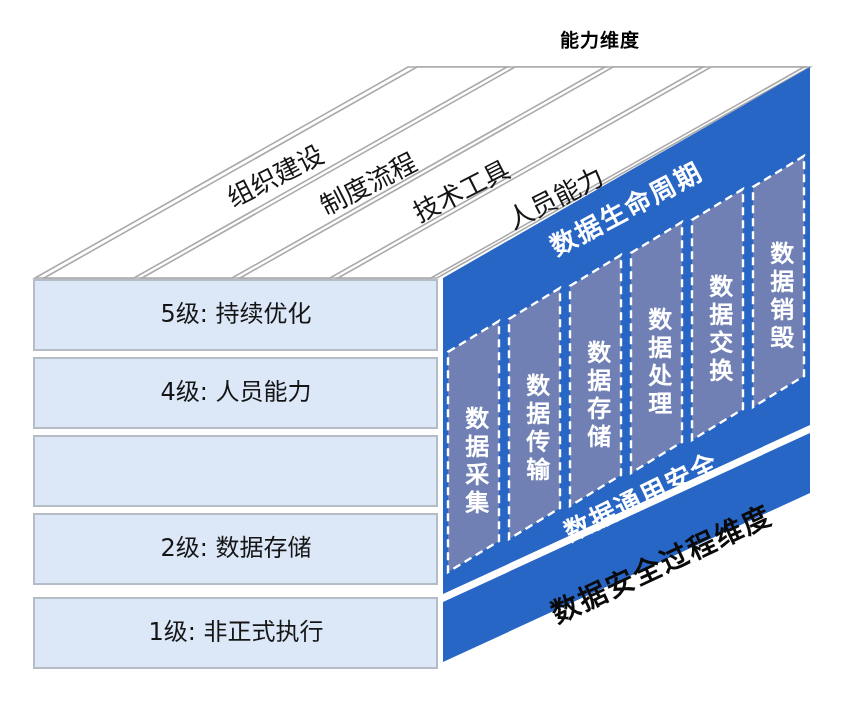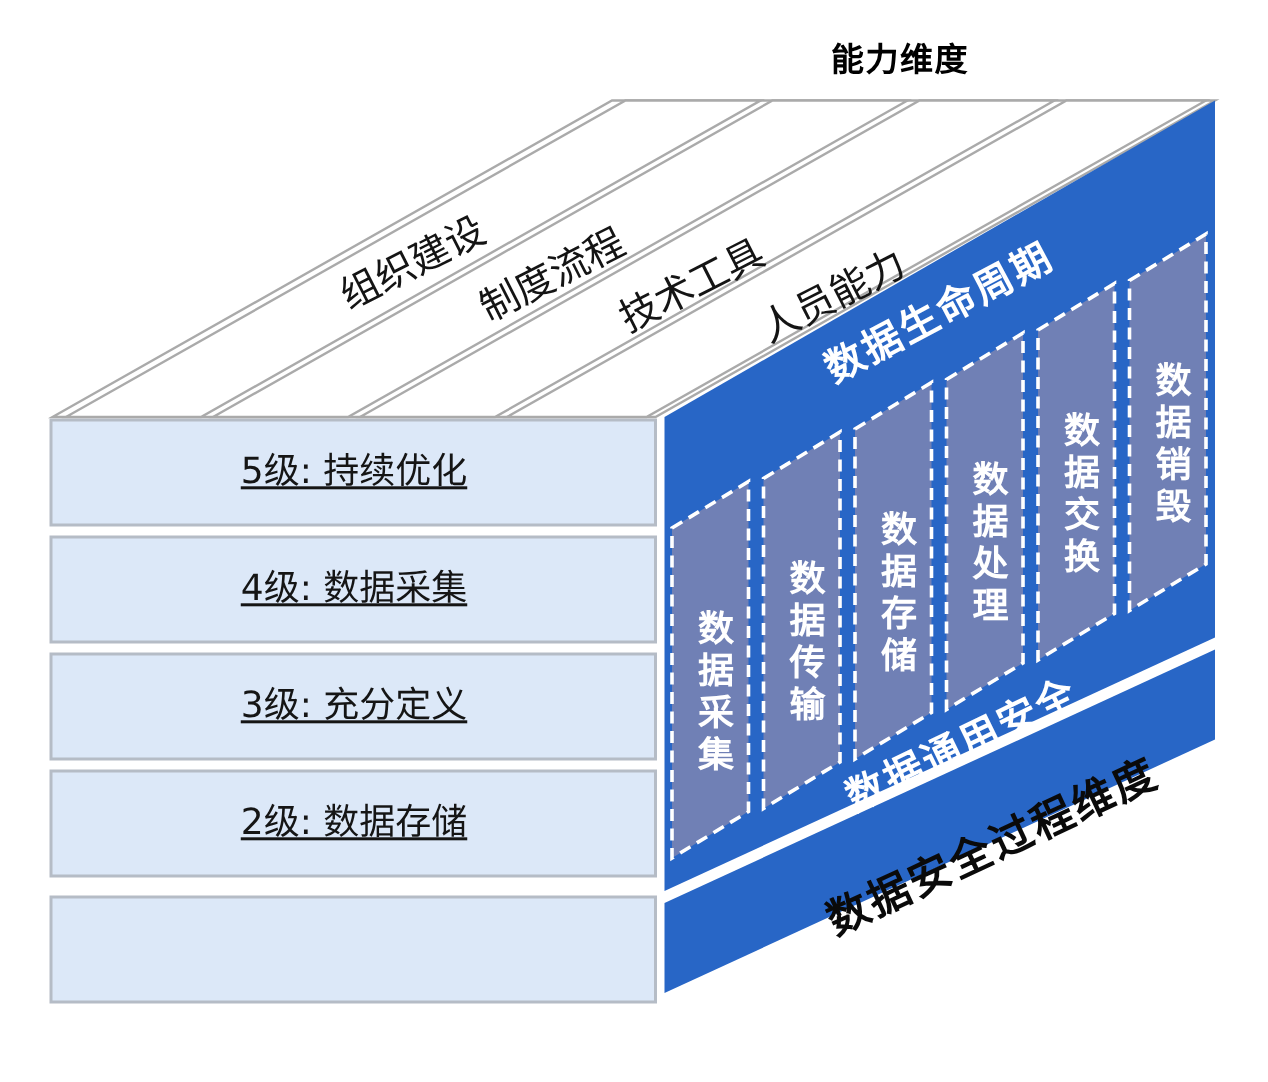--- a/index.html
+++ b/index.html
@@ -13,23 +13,23 @@
   .stage{
     position:relative;width:845px;height:721px;background:#ffffff;overflow:hidden;
     font-family:"DejaVu Sans","Liberation Sans",sans-serif;
   }
   .stage svg{position:absolute;left:0;top:0;z-index:0;}
   .lbl{
     position:absolute;z-index:2;white-space:nowrap;
     transform:translate(-50%,-50%);
     color:#111;line-height:1.15;
   }
-  .axis-title{font-size:22px;font-weight:bold;color:#000;letter-spacing:1px;}
+  .axis-title{font-size:19px;font-weight:bold;color:#000;letter-spacing:1px;}
   .band-label{font-size:26px;color:#141414;transform:translate(-50%,-50%) rotate(-27deg);}
-  .row-label{font-size:24px;color:#151515;text-decoration:underline;}
+  .row-label{font-size:24px;color:#151515;}
   .lifecycle-title{font-size:26px;font-weight:bold;color:#ffffff;letter-spacing:2px;
     transform:translate(-50%,-50%) rotate(-28deg);}
   .general-security{font-size:26px;font-weight:bold;color:#ffffff;letter-spacing:2px;
     transform:translate(-50%,-50%) rotate(-26deg);}
   .process-title{font-size:28px;font-weight:bold;color:#0a0a0a;letter-spacing:2px;
     transform:translate(-50%,-50%) rotate(-25deg);}
   .vlabel{
     writing-mode:vertical-rl;text-orientation:upright;
     font-size:24px;font-weight:bold;color:#ffffff;letter-spacing:4px;
   }
@@ -74,23 +74,23 @@
   </svg>
 
   <div class="lbl axis-title" style="left:600px;top:41px;">能力维度</div>
 
   <div class="lbl band-label" style="left:276px;top:177px;">组织建设</div>
   <div class="lbl band-label" style="left:369px;top:185px;">制度流程</div>
   <div class="lbl band-label" style="left:462px;top:192px;">技术工具</div>
   <div class="lbl band-label" style="left:556px;top:199px;">人员能力</div>
 
   <div class="lbl row-label" style="left:236px;top:315px;">5级: 持续优化</div>
-  <div class="lbl row-label" style="left:236px;top:393px;">4级: 数据采集</div>
-  <div class="lbl row-label" style="left:236px;top:471px;">3级: 充分定义</div>
+  <div class="lbl row-label" style="left:236px;top:393px;">4级: 人员能力</div>
   <div class="lbl row-label" style="left:236px;top:549px;">2级: 数据存储</div>
+  <div class="lbl row-label" style="left:236px;top:633px;">1级: 非正式执行</div>
 
 
   <div class="lbl lifecycle-title" style="left:627px;top:210px;">数据生命周期</div>
 
   <div class="lbl vlabel" style="left:474px;top:462px;">数据采集</div>
   <div class="lbl vlabel" style="left:535px;top:429px;">数据传输</div>
   <div class="lbl vlabel" style="left:596px;top:396px;">数据存储</div>
   <div class="lbl vlabel" style="left:657px;top:363px;">数据处理</div>
   <div class="lbl vlabel" style="left:718px;top:330px;">数据交换</div>
   <div class="lbl vlabel" style="left:779px;top:297px;">数据销毁</div>

